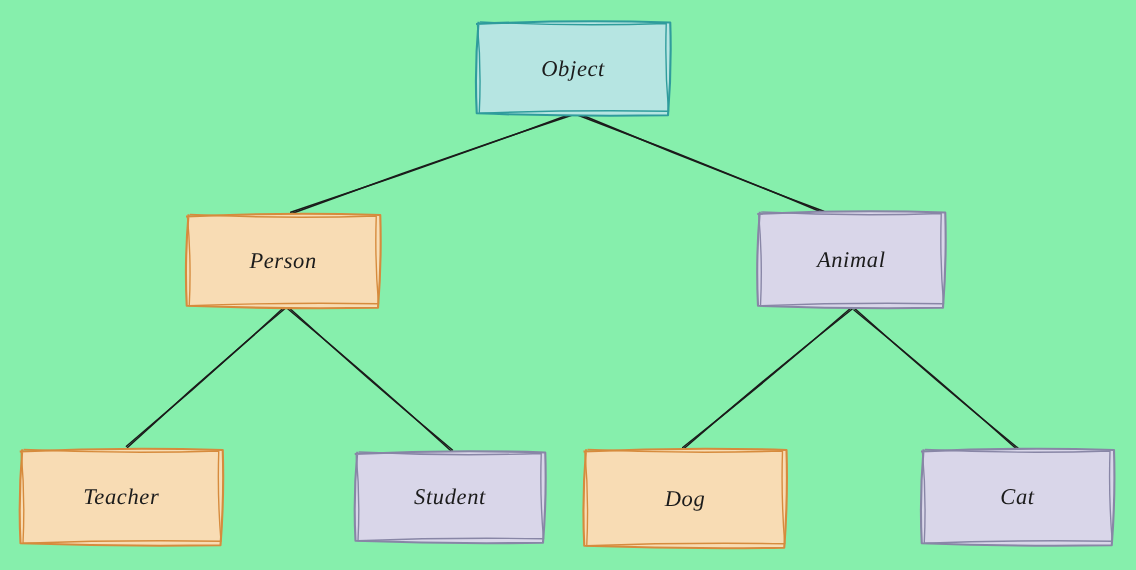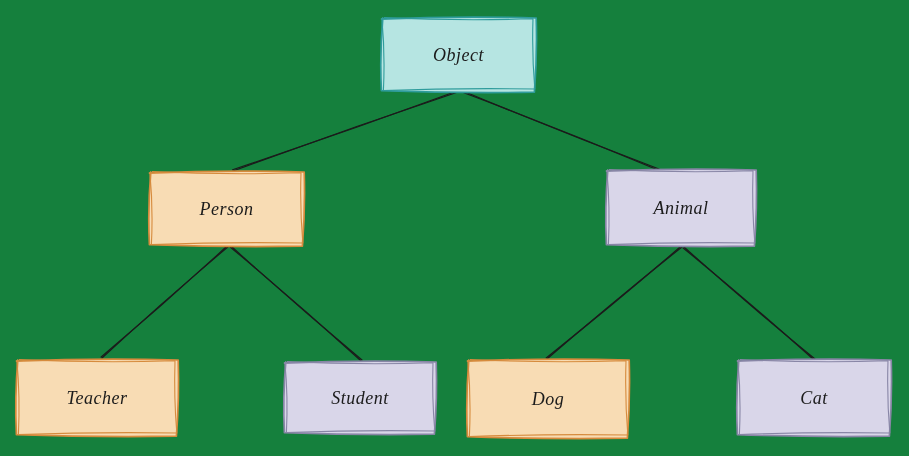--- a/index.html
+++ b/index.html
@@ -4,21 +4,21 @@
 <style>
   html, body {
     margin: 0;
     padding: 0;
     background: #ffffff;
   }
   .canvas-wrap {
     position: relative;
     width: 909px;
     height: 456px;
-    background: #15803d;
+    background: #86efac;
     overflow: hidden;
     font-family: "Liberation Serif", serif;
   }
   svg text {
     font-family: "Liberation Serif", serif;
     font-style: italic;
     font-size: 18px;
     letter-spacing: 0.5px;
   }
 </style>

